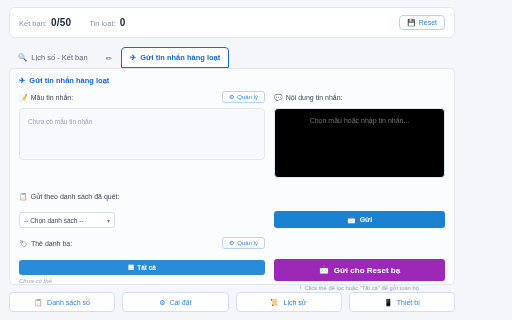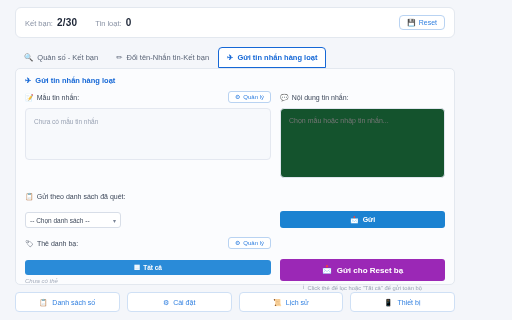--- a/index.html
+++ b/index.html
@@ -2,21 +2,21 @@
 <html><head>
 <meta charset="utf-8">
 <style>
   * { box-sizing: border-box; margin: 0; padding: 0; }
   html, body {
     width: 512px; height: 320px;
     background: #f4f6fa;
     font-family: "Liberation Sans", sans-serif;
     overflow: hidden;
   }
-  .app { width: 464px; height: 320px; padding: 7px 9px 0 15px; display: flex; flex-direction: column; }
+  .app { width: 464px; height: 320px; padding: 7px 9px 0 9px; display: flex; flex-direction: column; }
 
   
   .stats-bar {
     background: #ffffff;
     border: 1px solid #e3e8ef;
     border-radius: 6px;
     height: 31px;
     display: flex; align-items: center;
     padding: 0 9px;
     flex: none;
@@ -78,23 +78,23 @@
     display: flex; align-items: center; gap: 3px; cursor: pointer;
   }
 
   .tpl-box {
     height: 52px; border: 1px solid #e4e8f0; border-radius: 4px;
     background: #f7f9fc; padding: 9px 8px;
     font-size: 6.5px; color: #9aa3b4;
   }
   .msg-area {
     height: 70px; border: 1px solid #e0e5ee; border-radius: 4px;
-    background: #14532d; padding: 8px 8px; width: 100%;
+    background: #000000; padding: 8px 8px; width: 100%;
     font-size: 7px; color: #9aa3b4; font-family: "Liberation Sans", sans-serif;
-    resize: none; outline: none;
+    resize: none; outline: none; text-align: center;
   }
 
   .sec2 { display: flex; gap: 9px; margin-top: 8px; align-items: flex-end; }
   .sec2-l { width: 246px; flex: none; }
   .sec2-r { flex: 1; min-width: 0; }
   .select {
     height: 16px; border: 1px solid #d8dee8; border-radius: 3px; background: #fff;
     font-size: 6.5px; color: #3c4759; padding: 0 4px; width: 96px;
     display: flex; align-items: center; gap: 3px; cursor: pointer;
   }
@@ -140,41 +140,40 @@
   .ic { display: inline-block; line-height: 1; }
 </style>
 </head>
 <body>
 
 <div class="app">
 
   <div class="stats-bar">
     <div class="stat">
       <span class="stat-label">Kết bạn:</span>
-      <span class="stat-value">2/30</span>
+      <span class="stat-value">0/50</span>
     </div>
     <div class="stat">
       <span class="stat-label">Tin loạt:</span>
       <span class="stat-value">0</span>
     </div>
     <div class="spacer"></div>
     <button class="reset-btn">
       <span class="ic">💾</span>
       <span>Reset</span>
     </button>
   </div>
 
   <div class="tabs">
     <div class="tab">
       <span class="ic">🔍</span>
-      <span>Quản số - Kết bạn</span>
+      <span>Lịch số - Kết bạn</span>
     </div>
     <div class="tab">
       <span class="ic">✏</span>
-      <span>Đổi tên-Nhắn tin-Kết bạn</span>
     </div>
     <div class="tab active">
       <span class="ic">✈</span>
       <span>Gửi tin nhắn hàng loạt</span>
     </div>
   </div>
 
   <div class="card">
     <div class="card-title">
       <span class="ic">✈</span>

